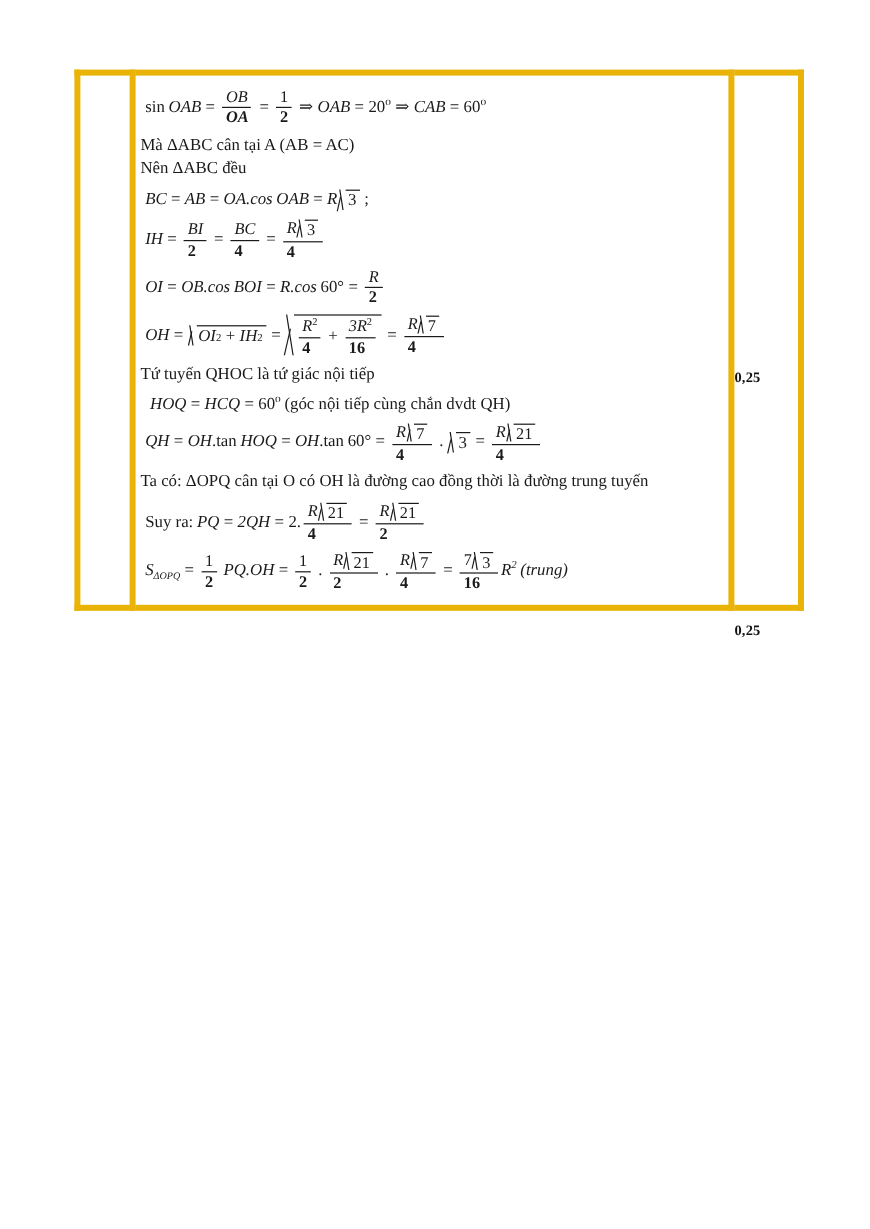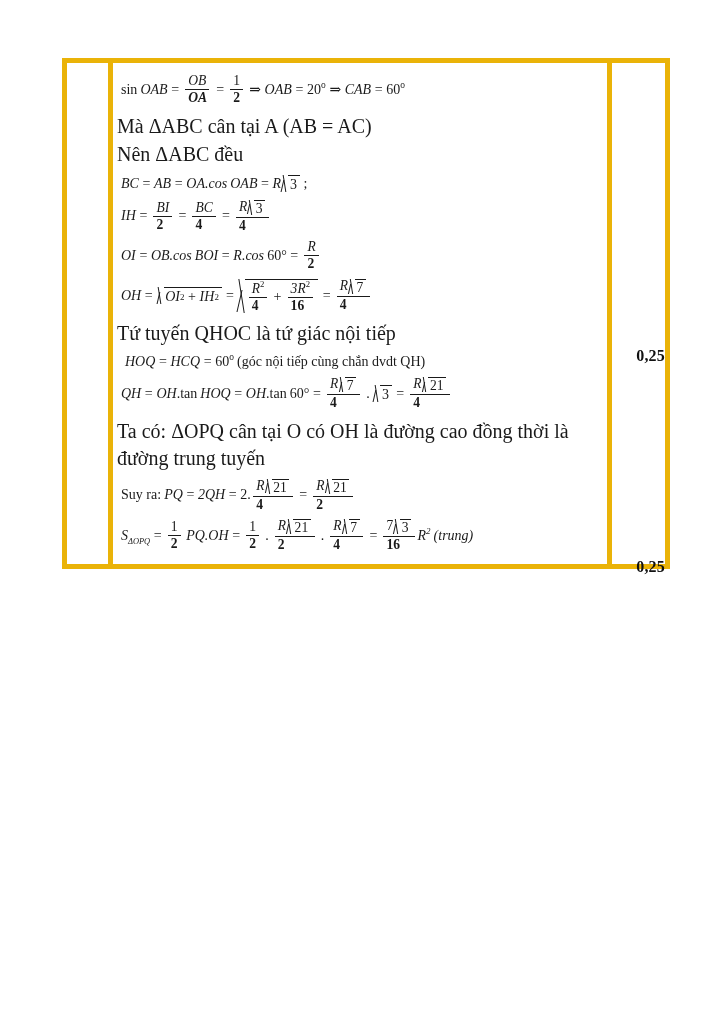--- a/index.html
+++ b/index.html
@@ -48,34 +48,33 @@
   }
   .cell-score {
     position: relative;
     text-align: center;
   }
 
   .score-mark {
     position: absolute;
     left: 0;
     width: 100%;
-    text-align: right;
+    text-align: left;
     font-family: "Liberation Serif", "DejaVu Serif", serif;
     font-weight: bold;
-    font-size: 16px;
+    font-size: 12px;
     letter-spacing: 0.2px;
     color: #111;
-    margin-top: 40px;
   }
   .score-mark.first  { top: 244px; }
   .score-mark.second { top: 455px; }
 
   
   .line {
-    font-size: 20px;
+    font-size: 14px;
     line-height: 1.35;
     margin: 0 0 3px 0;
     white-space: normal;
   }
   .line.tight { margin-bottom: 1px; }
   .math-line {
     font-size: 14px;
     margin: 7px 0 7px 4px;
     display: flex;
     align-items: center;

